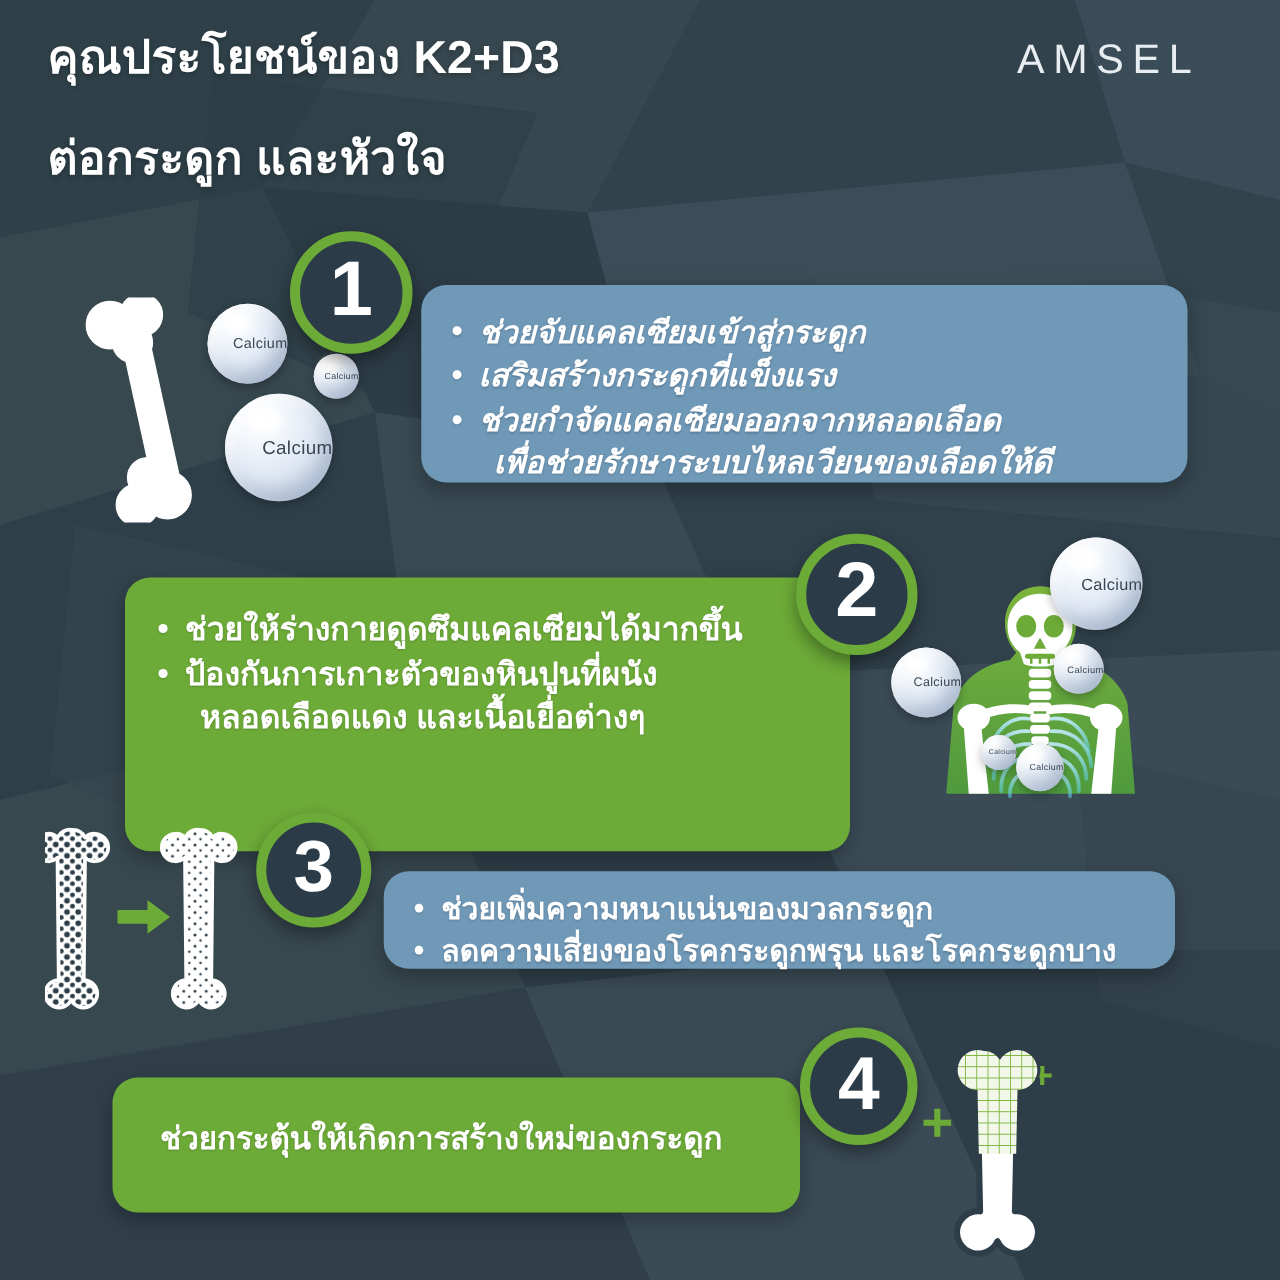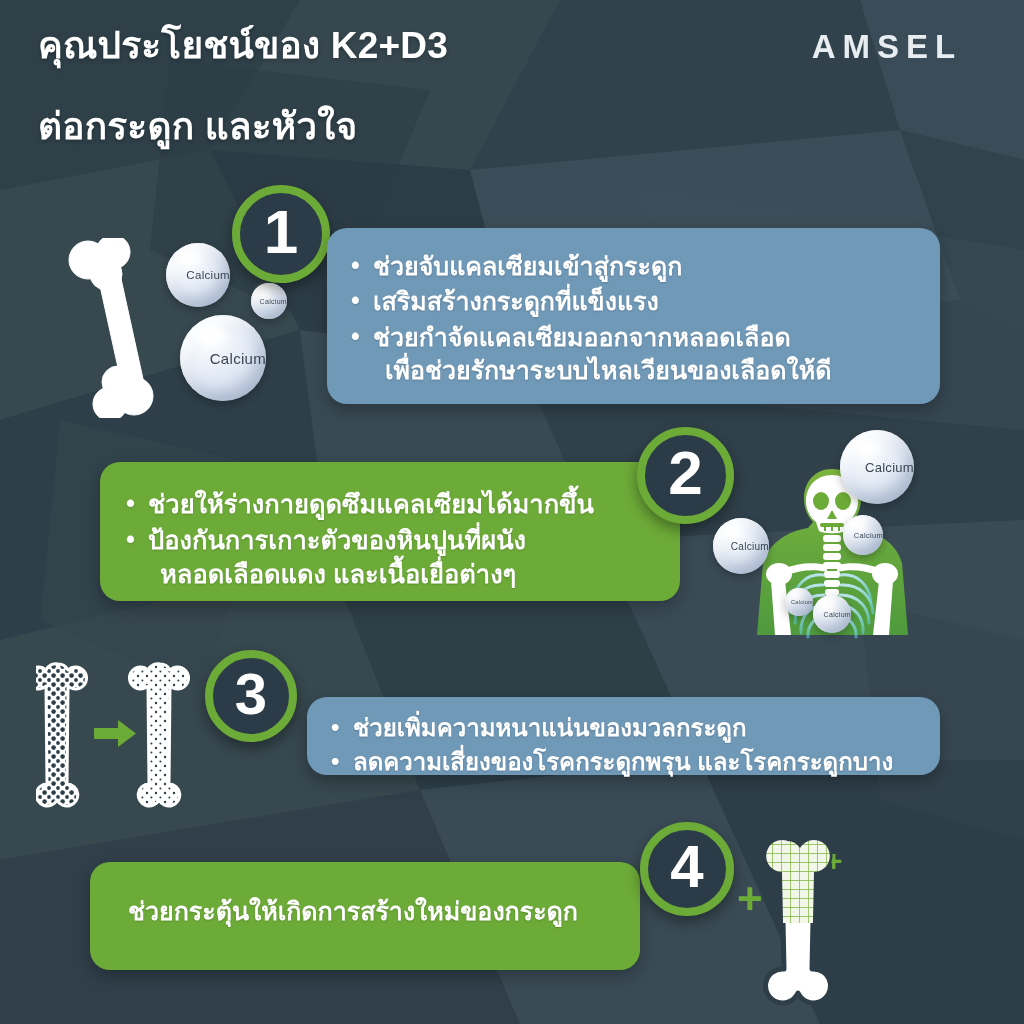--- a/index.html
+++ b/index.html
@@ -15,21 +15,21 @@
   
   .title{
     position:absolute;left:38px;top:22px;width:640px;
     color:#ffffff;font-size:37px;line-height:1.28;font-weight:bold;
     letter-spacing:.2px;text-shadow:0 2px 4px rgba(0,0,0,.25);
   }
   .title .l2{display:block;margin-top:34px;}
 
   .logo{position:absolute;right:42px;top:28px;text-align:center;width:190px;}
   .logo .word{
-    color:#e8edf1;font-size:33px;letter-spacing:7px;font-weight:700;
+    color:#e8edf1;font-size:33px;letter-spacing:7px;font-weight:400;
     font-family:"Liberation Sans",sans-serif;
   }
   .logo .kana{
     color:#dfe6ec;font-size:17px;letter-spacing:3px;margin-top:-2px;
     font-family:"DejaVu Sans",sans-serif;
   }
 
   
   .card{
     position:absolute;border-radius:20px;
@@ -46,22 +46,22 @@
   }
   .card li:before{
     content:"\2022";position:absolute;left:4px;top:-1px;font-size:1em;
   }
   .card li .cont{display:block;padding-left:12px;}
   .card p.plain{
     margin:16px;color:#fff;font-weight:bold;line-height:1.33;
     text-shadow:0 1px 2px rgba(0,0,0,.18);
   }
 
-  #card1{left:327px;top:228px;width:613px;height:176px;padding:22px 20px 0 20px;font-size:25px;}
-  #card2{left:100px;top:462px;width:580px;height:139px;padding:26px 20px 0 22px;font-size:25.5px;}
+  #card1{left:337px;top:228px;width:613px;height:158px;padding:22px 20px 0 20px;font-size:25px;font-style:italic;}
+  #card2{left:100px;top:462px;width:580px;height:219px;padding:26px 20px 0 22px;font-size:25.5px;}
   #card3{left:307px;top:697px;width:633px;height:78px;padding:15px 18px 0 20px;font-size:24px;}
   #card4{left:90px;top:862px;width:550px;height:108px;padding:17px 18px 0 22px;font-size:25px;}
 
   
   .badge{
     position:absolute;border-radius:50%;
     background:#2b3c48;border:8px solid #6dab38;
     display:flex;align-items:center;justify-content:center;
     color:#fff;font-weight:bold;
     box-shadow:0 6px 14px rgba(0,0,0,.38);

